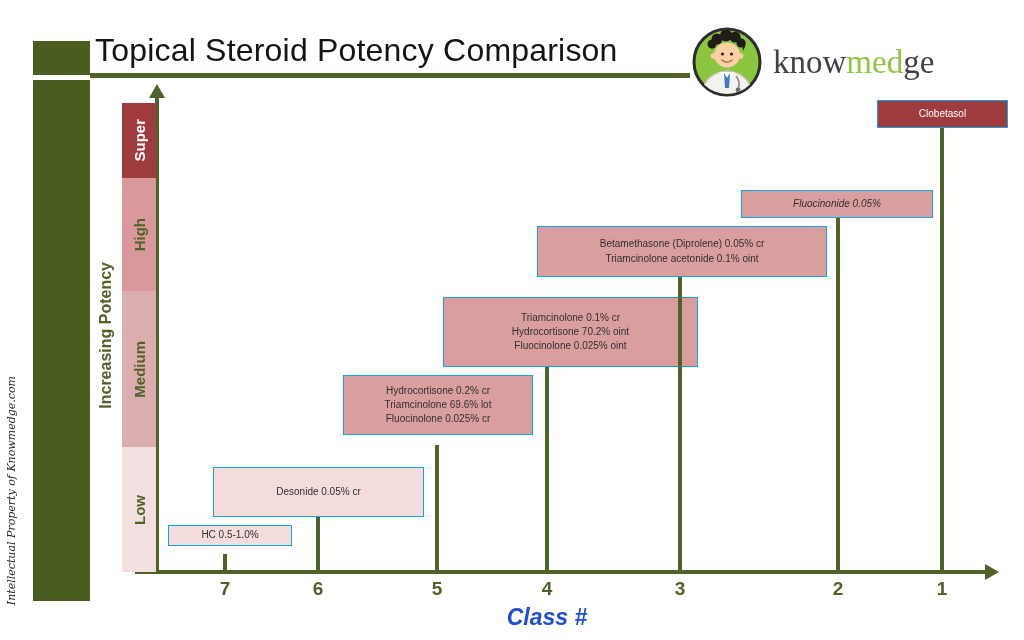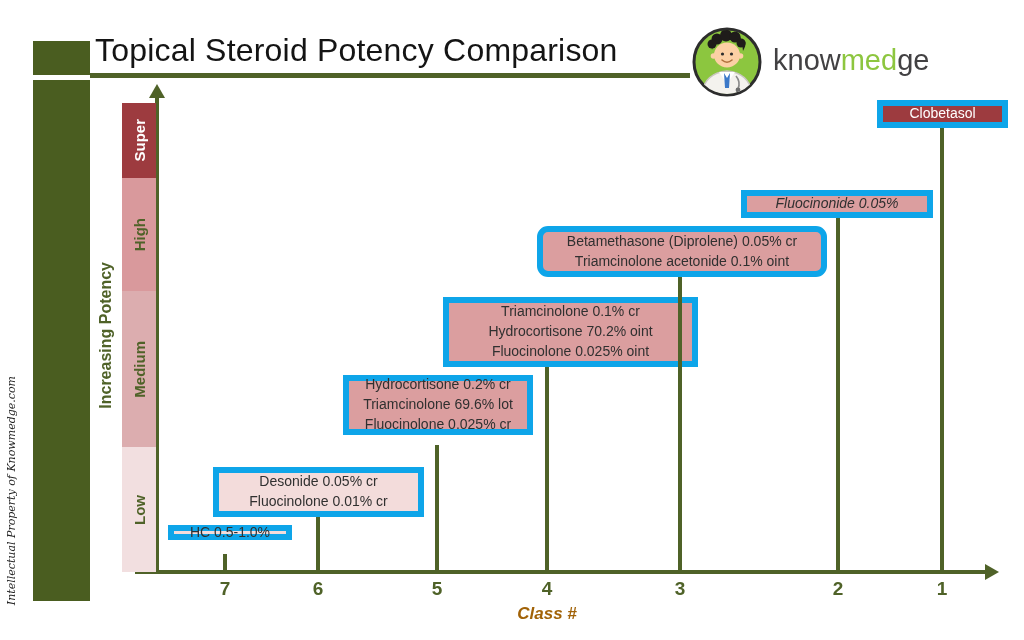--- a/index.html
+++ b/index.html
@@ -19,21 +19,21 @@
   .vtext { writing-mode:vertical-rl; transform:rotate(180deg); white-space:nowrap; }
 
   #sidebar-square { left:33px; top:41px; width:57px; height:34px; background:#4a5d20; }
   #sidebar-bar    { left:33px; top:80px; width:57px; height:521px; background:#4a5d20; }
 
   
   #page-title { left:95px; top:32px; font-size:32px; color:#141414; letter-spacing:.2px; }
   #title-rule { left:90px; top:73px; width:600px; height:5px; background:#4f6228; }
 
   #logo { left:691px; top:26px; width:72px; height:72px; }
-  #brand { left:773px; top:44px; font-family:Liberation Sans, sans-serif; font-size:29px; color:#424143; }
+  #brand { left:773px; top:44px; font-family:Liberation Serif, serif; font-size:33px; color:#424143; }
   #brand .med { color:#8dc63f; }
 
   
   #y-axis { left:155px; top:97px; width:4px; height:475px; background:#4f6228; }
   #y-arrow { left:149px; top:84px; width:0; height:0;
     border-left:8px solid transparent; border-right:8px solid transparent;
     border-bottom:14px solid #4f6228; }
   #x-axis { left:135px; top:570px; width:853px; height:4px; background:#4f6228; }
   #x-arrow { left:985px; top:564px; width:0; height:0;
     border-top:8px solid transparent; border-bottom:8px solid transparent;
@@ -44,33 +44,33 @@
   .band .vtext { font-weight:bold; font-size:15px; }
 
   #y-label {
     left:94px; top:223px; width:24px; height:224px;
     display:flex; align-items:center; justify-content:center;
     color:#4f6228; font-weight:bold; font-size:16px;
   }
 
   
   .drug-box {
-    border:6px solid #0ea5e9; box-sizing:border-box;
+    border:1px solid #0ea5e9; box-sizing:border-box;
     display:flex; flex-direction:column; align-items:center; justify-content:center;
-    font-size:14px; color:#303030; line-height:1.42; text-align:center;
+    font-size:10px; color:#303030; line-height:1.42; text-align:center;
   }
   .stem { width:4px; background:#4f6228; }
 
   .tick-label {
     top:578px; width:40px; text-align:center;
     color:#4f6228; font-weight:bold; font-size:19px;
   }
   #x-label {
     left:495px; top:604px; width:104px; text-align:center;
-    color:#a16207; font-weight:bold; font-style:italic; font-size:17px;
+    color:#1d4ed8; font-weight:bold; font-style:italic; font-size:23px;
   }
 </style>
 </head>
 <body>
 
 <div id="page">
 
   <div id="watermark" class="abs">
     <span class="vtext">Intellectual Property of Knowmedge.com</span>
   </div>
@@ -133,46 +133,45 @@
     <div class="abs band" style="top: 178px; height: 113px; background: rgb(217, 153, 156);">
       <span class="vtext" style="color: rgb(79, 98, 40);">High</span>
     </div>
     <div class="abs band" style="top: 291px; height: 156px; background: rgb(220, 173, 175);">
       <span class="vtext" style="color: rgb(79, 98, 40);">Medium</span>
     </div>
     <div class="abs band" style="top: 447px; height: 125px; background: rgb(242, 223, 224);">
       <span class="vtext" style="color: rgb(79, 98, 40);">Low</span>
     </div>
     <div class="abs stem" style="left: 223px; top: 554px; height: 20px;"></div>
-    <div class="abs drug-box" style="left: 168px; top: 525px; width: 124px; height: 15px; background: rgb(243, 220, 219);">
+    <div class="abs drug-box" style="left: 168px; top: 525px; width: 124px; height: 21px; background: rgb(243, 220, 219);">
       <div>HC 0.5-1.0%</div>
     </div>
     <div class="abs tick-label" style="left: 205px;">7</div>
     <div class="abs stem" style="left: 316px; top: 515px; height: 59px;"></div>
     <div class="abs drug-box" style="left: 213px; top: 467px; width: 211px; height: 50px; background: rgb(243, 220, 219);">
       <div>Desonide 0.05% cr</div>
-      <div>Fluocinolone 0.01% cr</div>
     </div>
     <div class="abs tick-label" style="left: 298px;">6</div>
     <div class="abs stem" style="left: 435px; top: 445px; height: 129px;"></div>
     <div class="abs drug-box" style="left: 343px; top: 375px; width: 190px; height: 60px; background: rgb(219, 158, 159);">
       <div>Hydrocortisone 0.2% cr</div>
       <div>Triamcinolone 69.6% lot</div>
       <div>Fluocinolone 0.025% cr</div>
     </div>
     <div class="abs tick-label" style="left: 417px;">5</div>
     <div class="abs stem" style="left: 545px; top: 365px; height: 209px;"></div>
     <div class="abs drug-box" style="left: 443px; top: 297px; width: 255px; height: 70px; background: rgb(219, 158, 159);">
       <div>Triamcinolone 0.1% cr</div>
       <div>Hydrocortisone 70.2% oint</div>
       <div>Fluocinolone 0.025% oint</div>
     </div>
     <div class="abs tick-label" style="left: 527px;">4</div>
     <div class="abs stem" style="left: 678px; top: 275px; height: 299px;"></div>
-    <div class="abs drug-box" style="left: 537px; top: 226px; width: 290px; height: 51px; background: rgb(219, 158, 159); border-radius: 11px;">
+    <div class="abs drug-box" style="left: 537px; top: 226px; width: 290px; height: 51px; background: rgb(219, 158, 159);">
       <div>Betamethasone  (Diprolene) 0.05% cr</div>
       <div>Triamcinolone acetonide 0.1% oint</div>
     </div>
     <div class="abs tick-label" style="left: 660px;">3</div>
     <div class="abs stem" style="left: 836px; top: 216px; height: 358px;"></div>
     <div class="abs drug-box" style="left: 741px; top: 190px; width: 192px; height: 28px; background: rgb(219, 158, 159); font-style: italic;">
       <div>Fluocinonide 0.05%</div>
     </div>
     <div class="abs tick-label" style="left: 818px;">2</div>
     <div class="abs stem" style="left: 940px; top: 126px; height: 448px;"></div>

